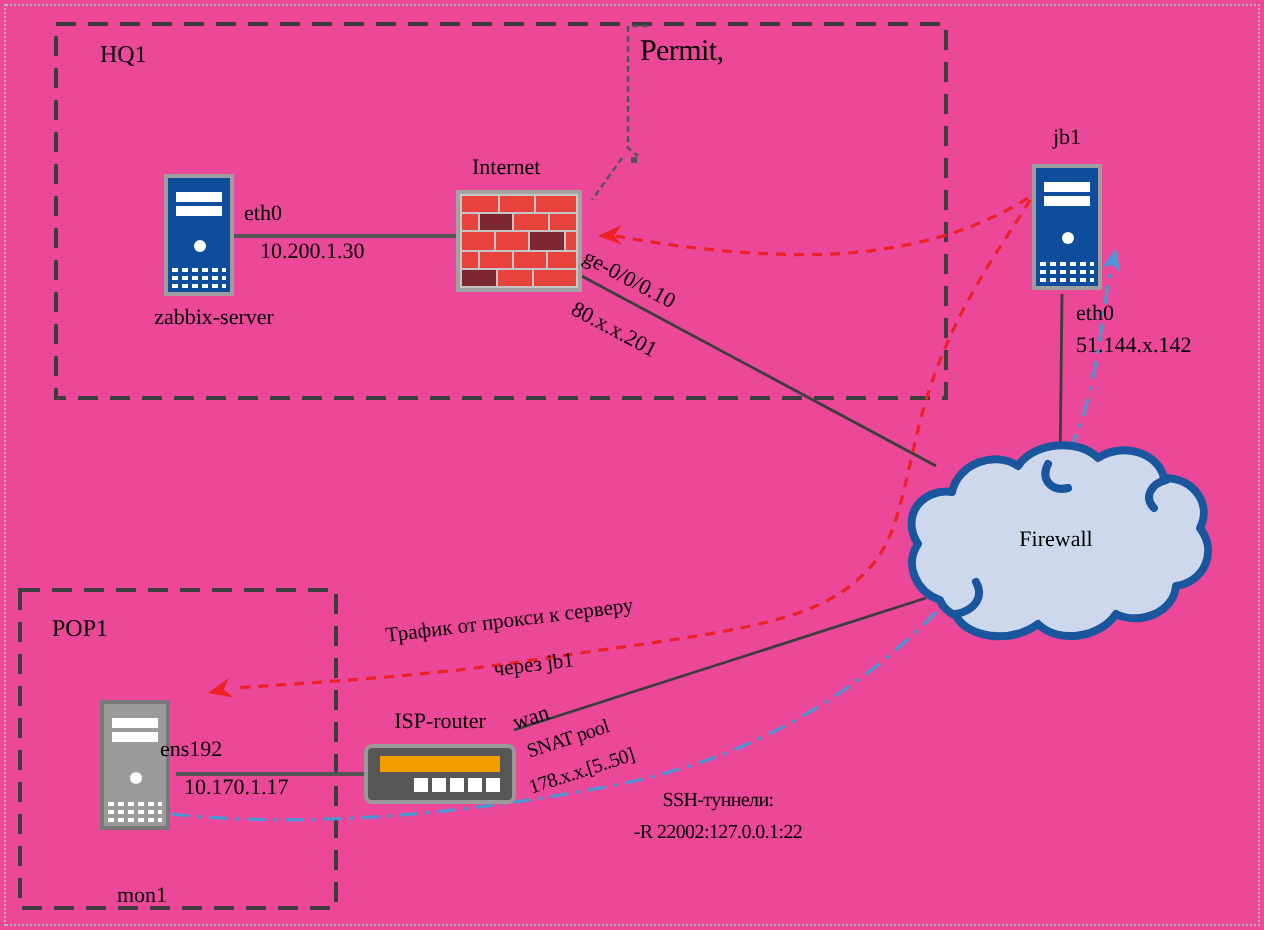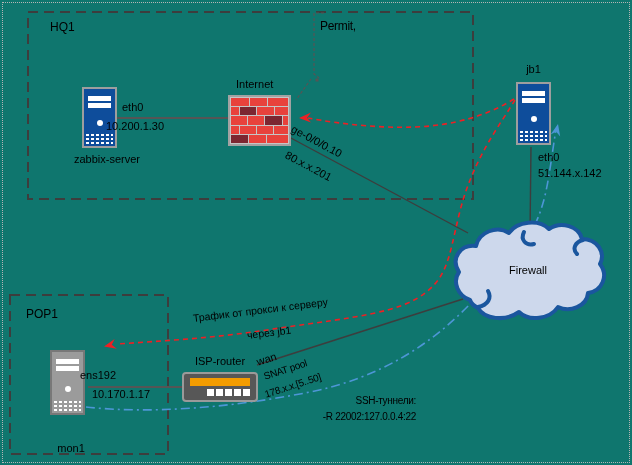--- a/index.html
+++ b/index.html
@@ -1,17 +1,17 @@
 <!DOCTYPE html>
 <html><head>
 <meta charset="utf-8">
 <style>
   html,body{margin:0;padding:0;background:#fff;}
-  #canvas{position:relative;width:632px;height:465px;background:#0f766e;overflow:hidden;
-          font-family:Liberation Sans, sans-serif;}
+  #canvas{position:relative;width:632px;height:465px;background:#ec4899;overflow:hidden;
+          font-family:Liberation Serif, serif;}
   .frame{position:absolute;inset:2px;border:1px dotted #b5b5b5;pointer-events:none;}
   svg{position:absolute;left:0;top:0;}
   .lbl{position:absolute;font-size:11px;color:#000;white-space:nowrap;line-height:13px;}
   .lbl.small{font-size:10px;letter-spacing:-0.3px;}
   .lbl.region{font-size:12px;}
   .lbl.center{text-align:center;}
   .rot{transform-origin:0 50%;}
   
   .server{position:absolute;width:35px;background:var(--body,#0e4d9b);
           border:2px solid #9e9e9e;box-sizing:border-box;}
@@ -137,21 +137,21 @@
         <i></i>
         <i></i>
       </span>
   </div>
 
   <div class="lbl region" style="left:50px;top:21px">HQ1</div>
   <div class="lbl region" style="left:26px;top:308px">POP1</div>
 
   <div class="lbl center" style="left:65px;top:153px;width:84px">zabbix-server</div>
   <div class="lbl" style="left:122px;top:101px">eth0</div>
-  <div class="lbl" style="left:106px;top:120px">10.200.1.30</div>
+  <div class="lbl" style="left:130px;top:120px">10.200.1.30</div>
 
   <div class="lbl" style="left:236px;top:78px">Internet</div>
 
   <div class="lbl center" style="left:516px;top:63px;width:35px">jb1</div>
   <div class="lbl" style="left:538px;top:151px">eth0</div>
   <div class="lbl" style="left:538px;top:167px">51.144.x.142</div>
 
   <div class="lbl center" style="left:488px;top:264px;width:80px">Firewall</div>
 
   <div class="lbl center" style="left:49px;top:442px;width:44px">mon1</div>
@@ -159,26 +159,26 @@
   <div class="lbl" style="left:92px;top:388px">10.170.1.17</div>
 
   <div class="lbl center" style="left:184px;top:355px;width:72px">ISP-router</div>
   <div class="lbl rot" style="left:257px;top:356px;transform:rotate(-18deg)">wan</div>
   <div class="lbl rot small" style="left:264px;top:370px;transform:rotate(-18deg)">SNAT pool</div>
   <div class="lbl rot small" style="left:265px;top:388px;transform:rotate(-18deg)">178.x.x.[5..50]</div>
 
   <div class="lbl rot" style="left:292px;top:122px;transform:rotate(28deg)">ge-0/0/0.10</div>
   <div class="lbl rot" style="left:286px;top:148px;transform:rotate(28deg)">80.x.x.201</div>
 
-  <div style="position:absolute;left:320px;top:18px;font-size:12px;letter-spacing:-0.3px;line-height:17px;white-space:nowrap">
+  <div style="position:absolute;left:320px;top:18px;font-size:15px;letter-spacing:-0.3px;line-height:17px;white-space:nowrap">
     <div>Permit,</div>
   </div>
 
   <div class="lbl rot" style="left:193px;top:312px;font-size:10.5px;transform:rotate(-7deg)">Трафик от прокси к серверу</div>
   <div class="lbl rot" style="left:247px;top:329px;font-size:10.5px;transform:rotate(-7deg)">через jb1</div>
 
-  <div style="position:absolute;left:266px;top:393px;width:150px;text-align:right;font-size:10px;letter-spacing:-0.3px;line-height:16px;white-space:nowrap">
+  <div style="position:absolute;left:284px;top:393px;width:150px;text-align:center;font-size:10px;letter-spacing:-0.3px;line-height:16px;white-space:nowrap">
     <div>SSH-туннели:</div>
-    <div>-R 22002:127.0.0.4:22</div>
+    <div>-R 22002:127.0.0.1:22</div>
   </div>
 
   <div class="frame"></div>
 </div>
 
 </body></html>

